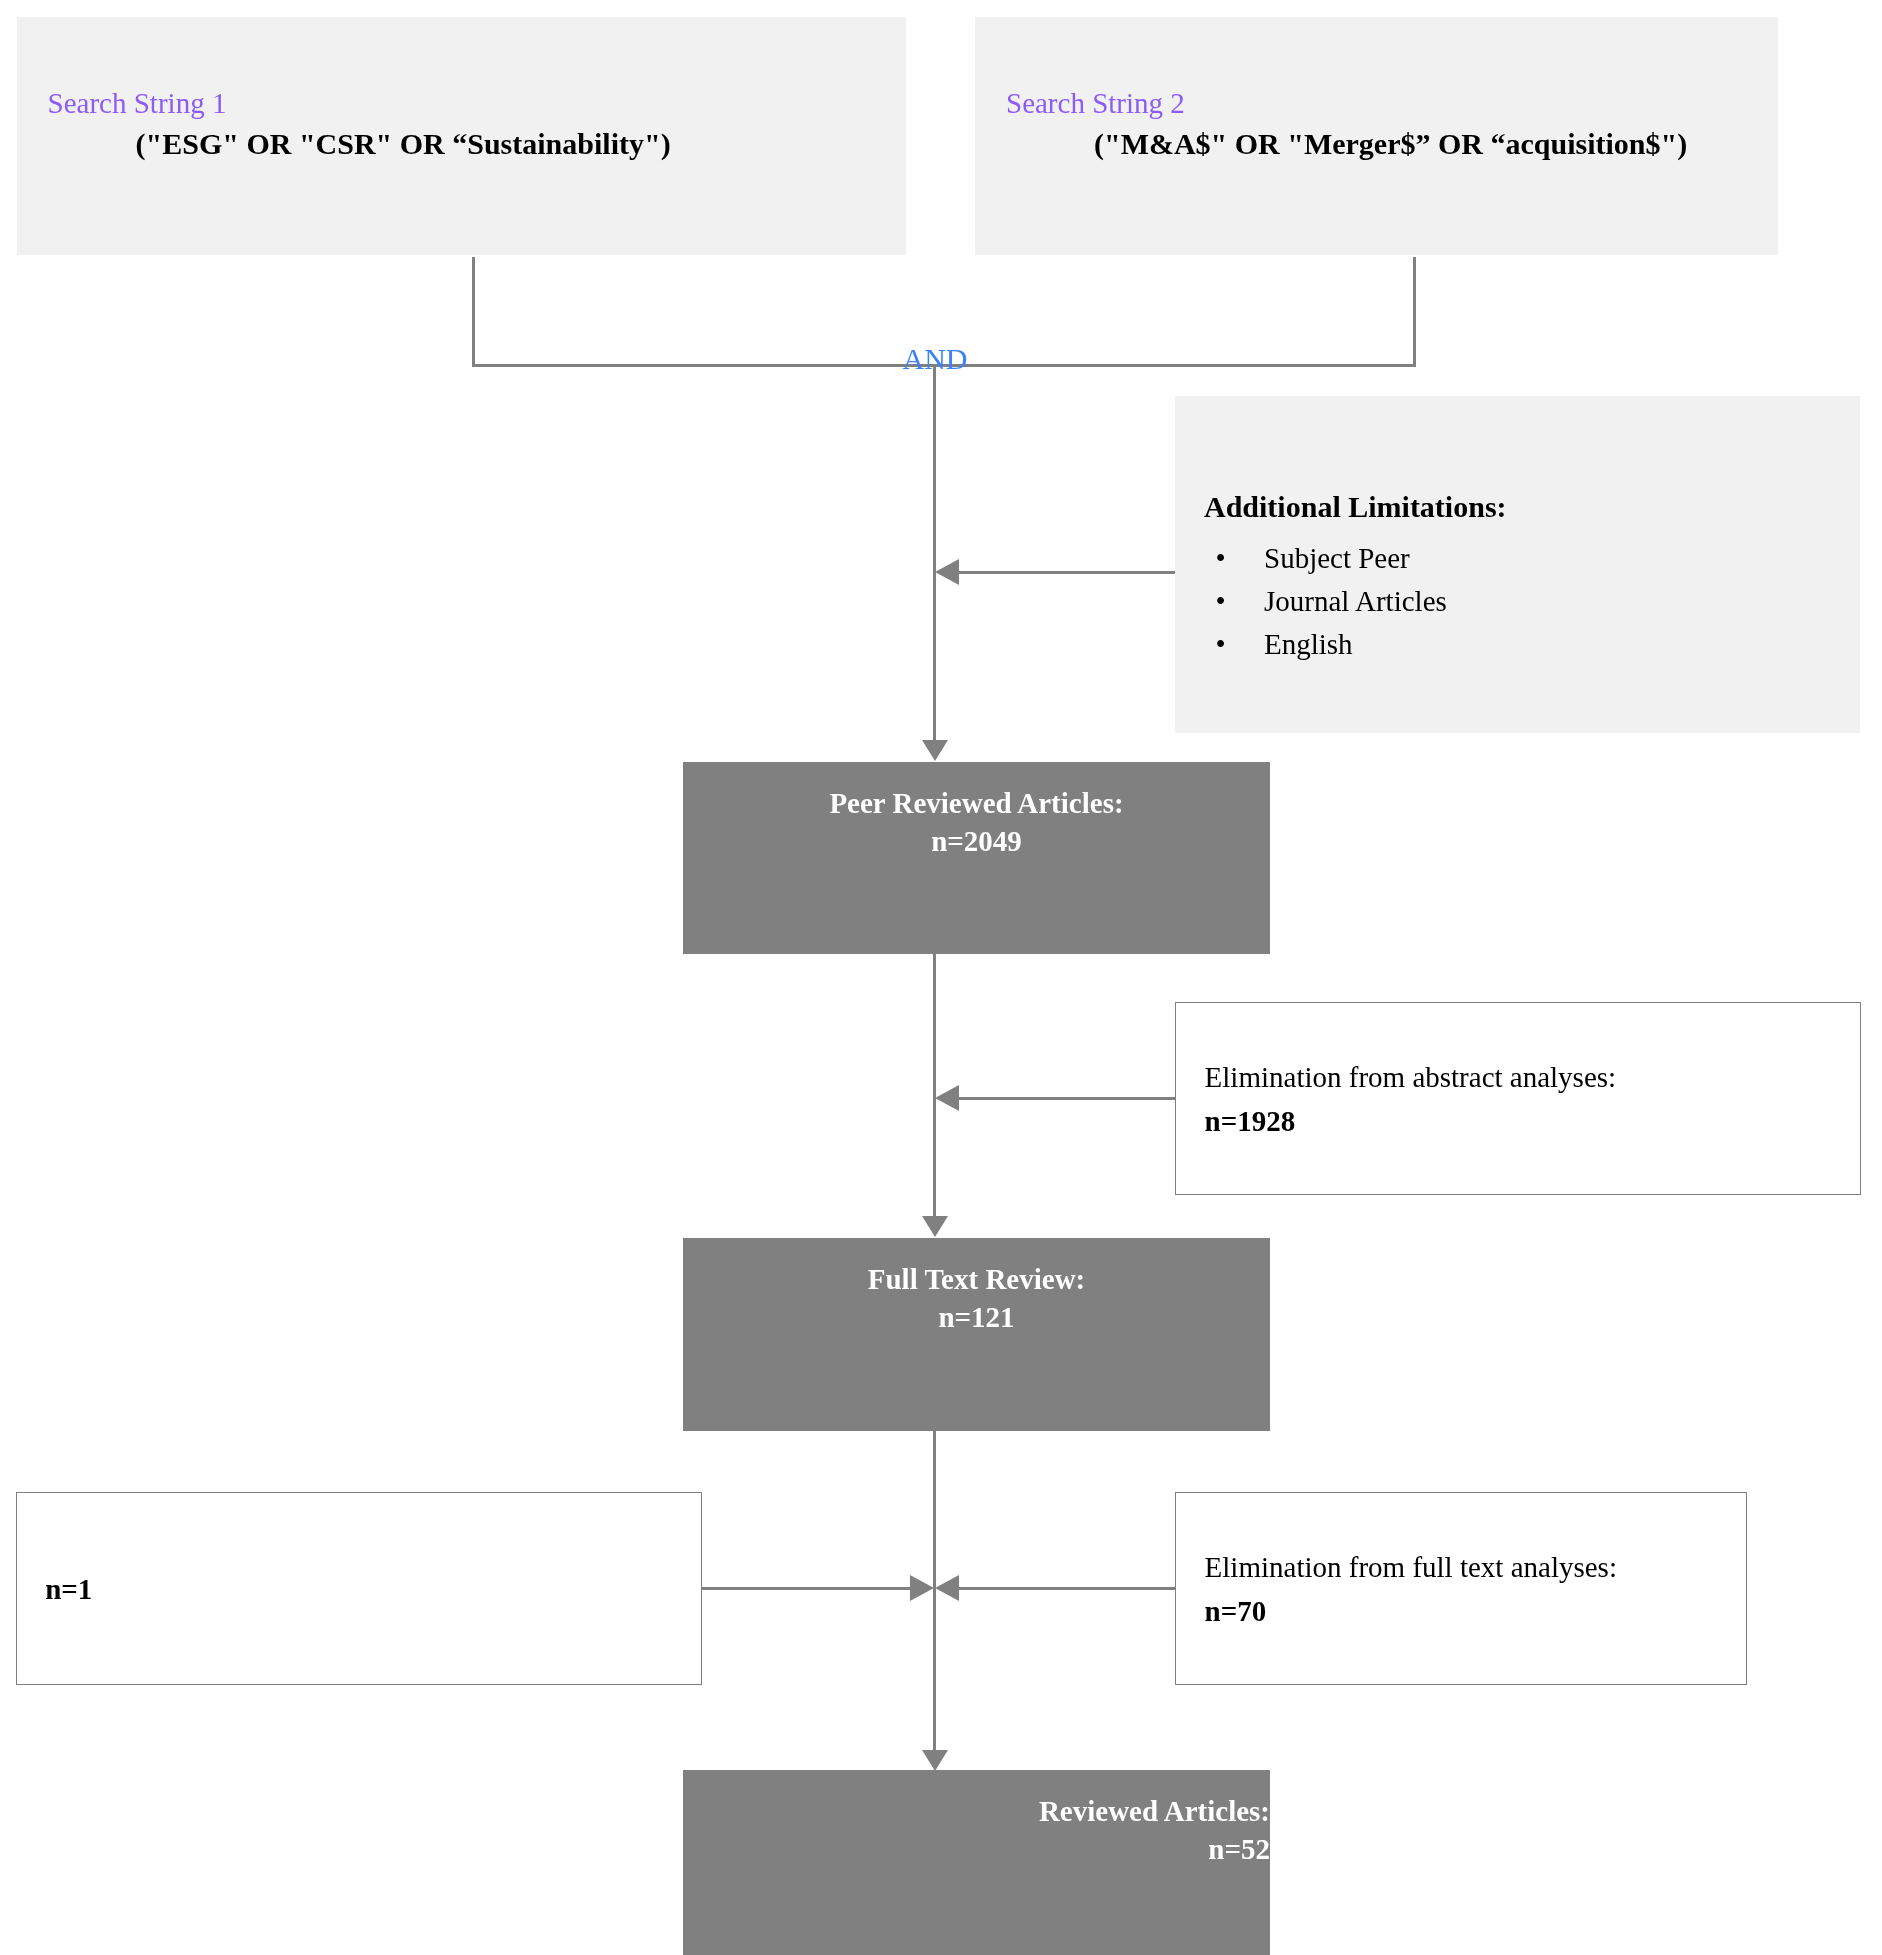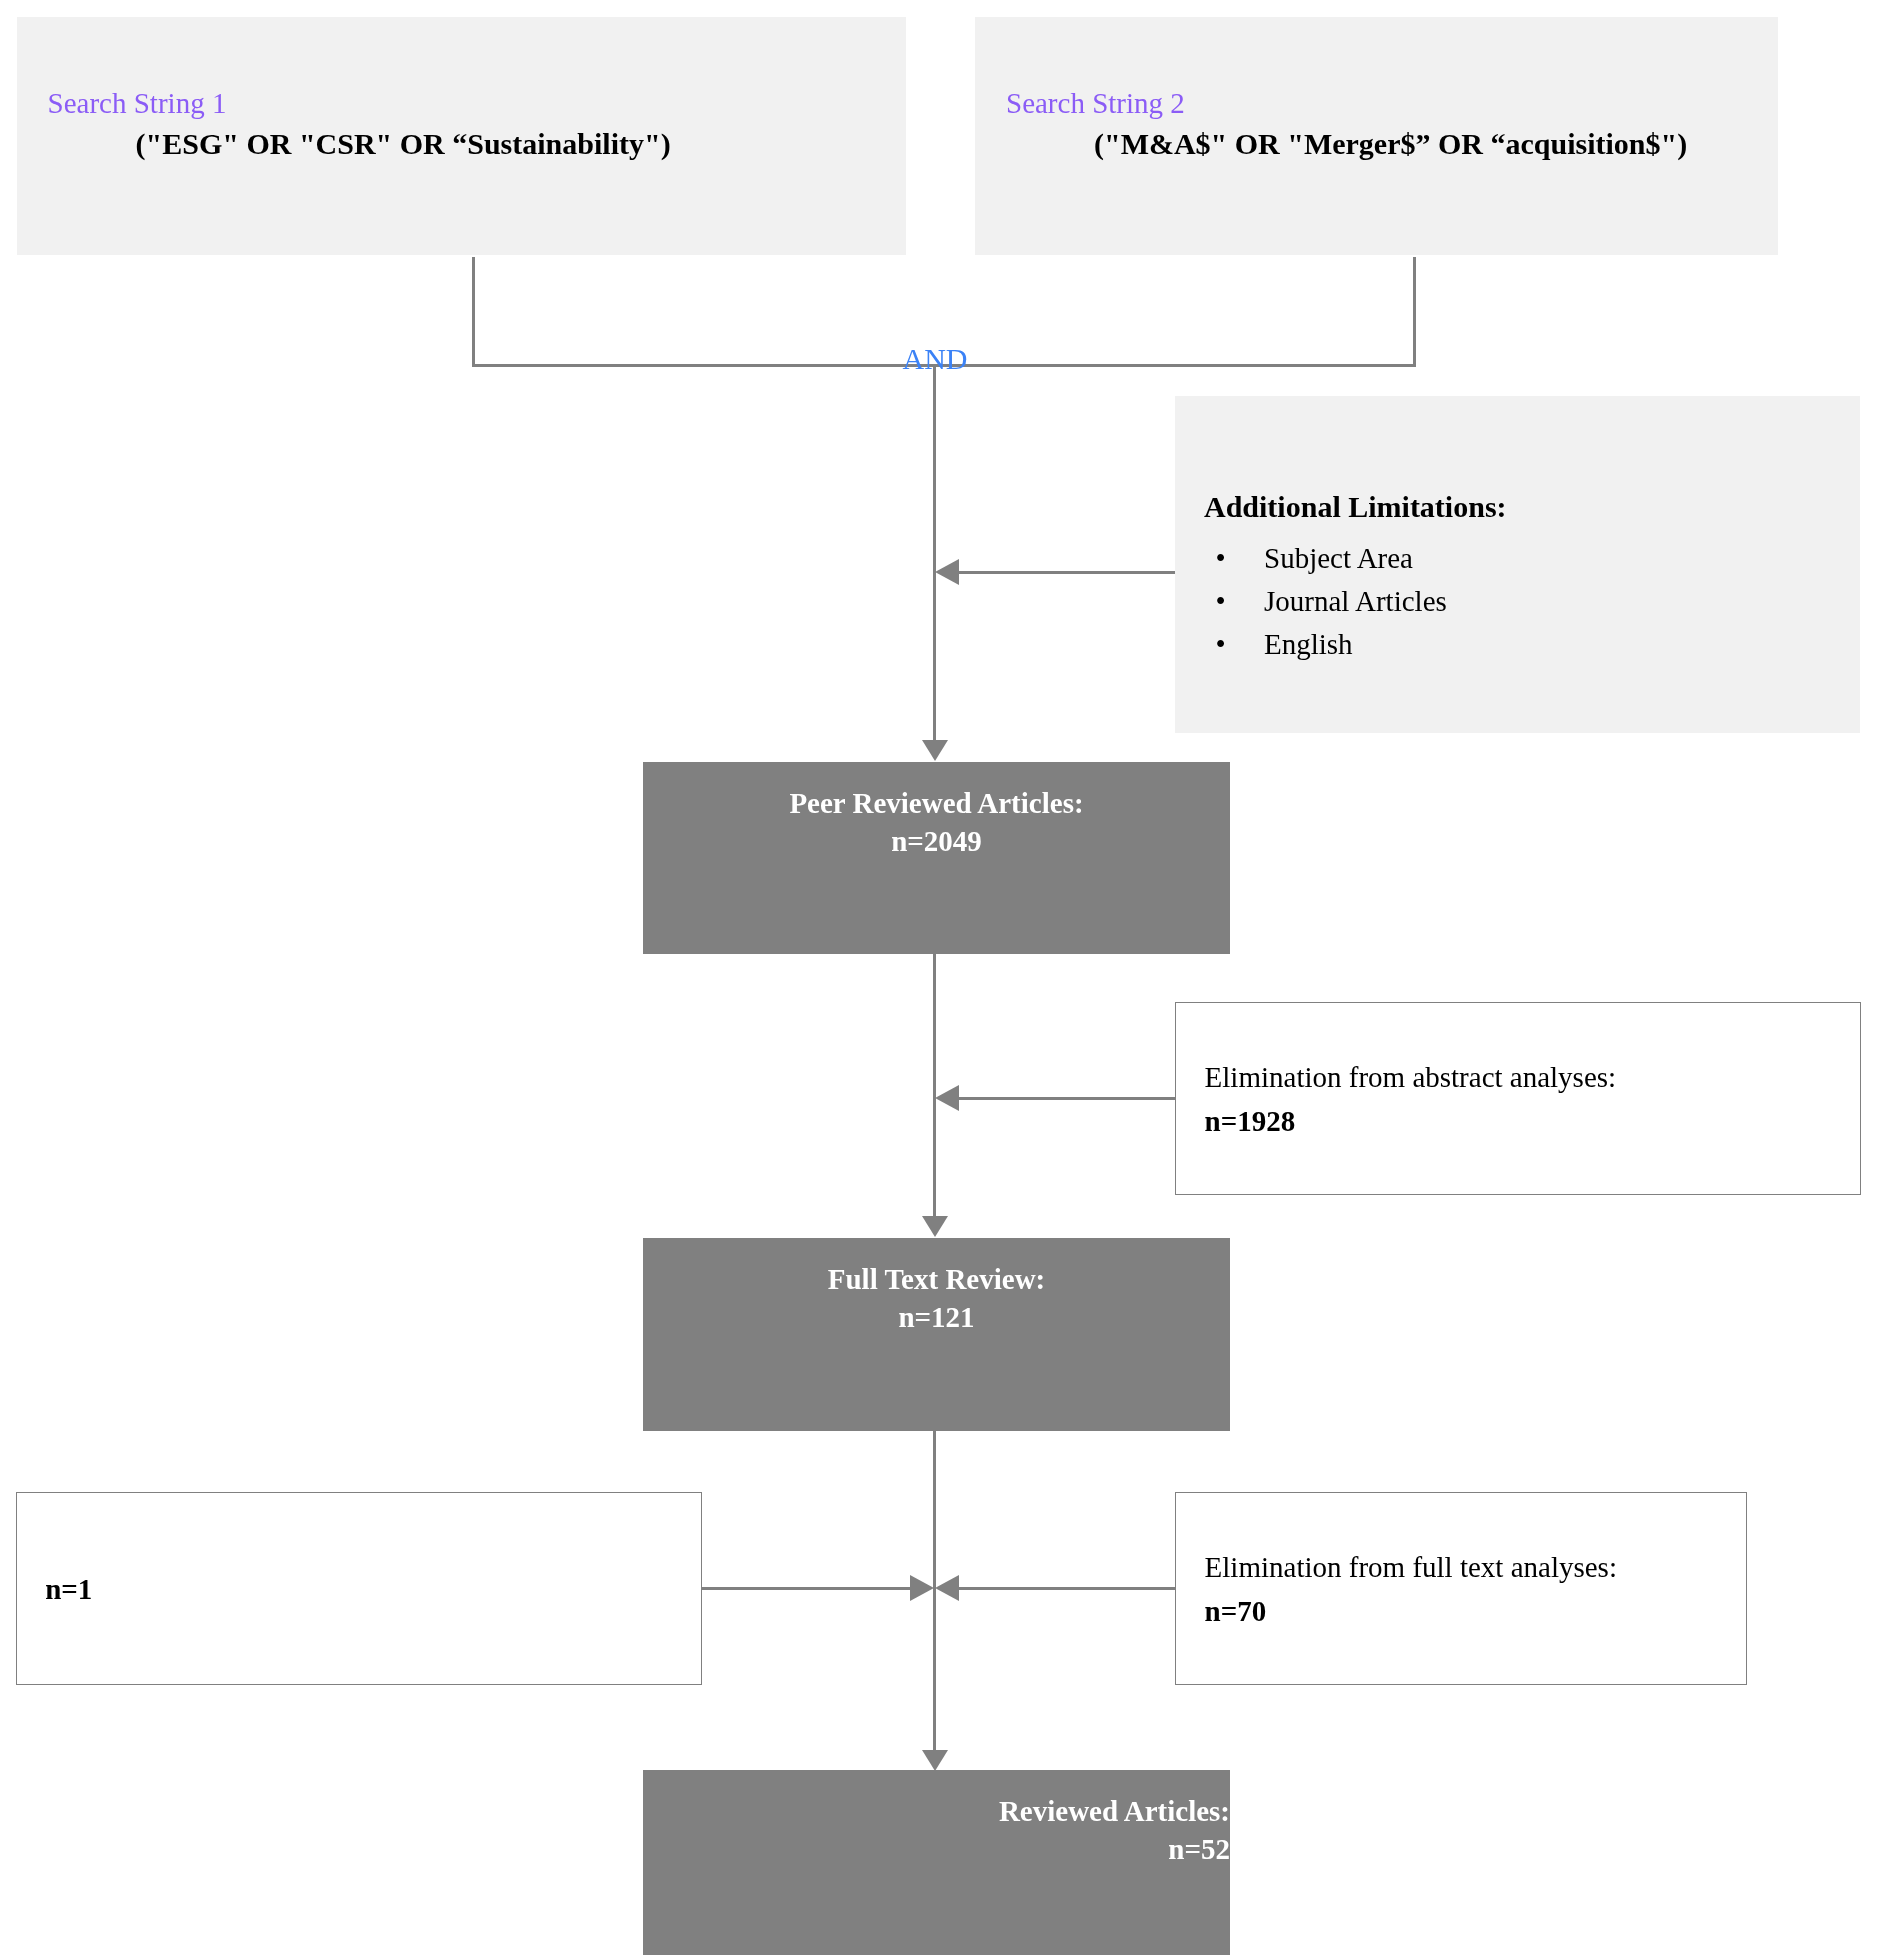--- a/index.html
+++ b/index.html
@@ -23,20 +23,21 @@
   }
   .box-gray-fill {
     background: #f1f1f1;
     border: none;
   }
   .box-dark {
     background: #808080;
     color: #ffffff;
     text-align: center;
     font-weight: bold;
+    margin-left: 40px;
   }
   .box-outline {
     background: #ffffff;
     border: 1.6px solid #808080;
   }
   .dark-line1 {
     font-size: 29px;
     line-height: 1.3;
     display: block;
   }
@@ -204,21 +205,21 @@
 
   <div class="vline" style="left:933px; top:364px; height:378px;"></div>
   <div class="arrow-down" style="left:922px; top:740px;"></div>
 
   <div class="box box-gray-fill" style="left:1175px; top:396px; width:685px; height:337px;">
     <div class="lim-inner">
       <div class="lim-title">Additional Limitations:</div>
       <ul class="lim-list">
         <li>
           <span class="lim-bullet">•</span>
-          <span>Subject Area</span>
+          <span>Subject Peer</span>
         </li>
         <li>
           <span class="lim-bullet">•</span>
           <span>Journal Articles</span>
         </li>
         <li>
           <span class="lim-bullet">•</span>
           <span>English</span>
         </li>
       </ul>

